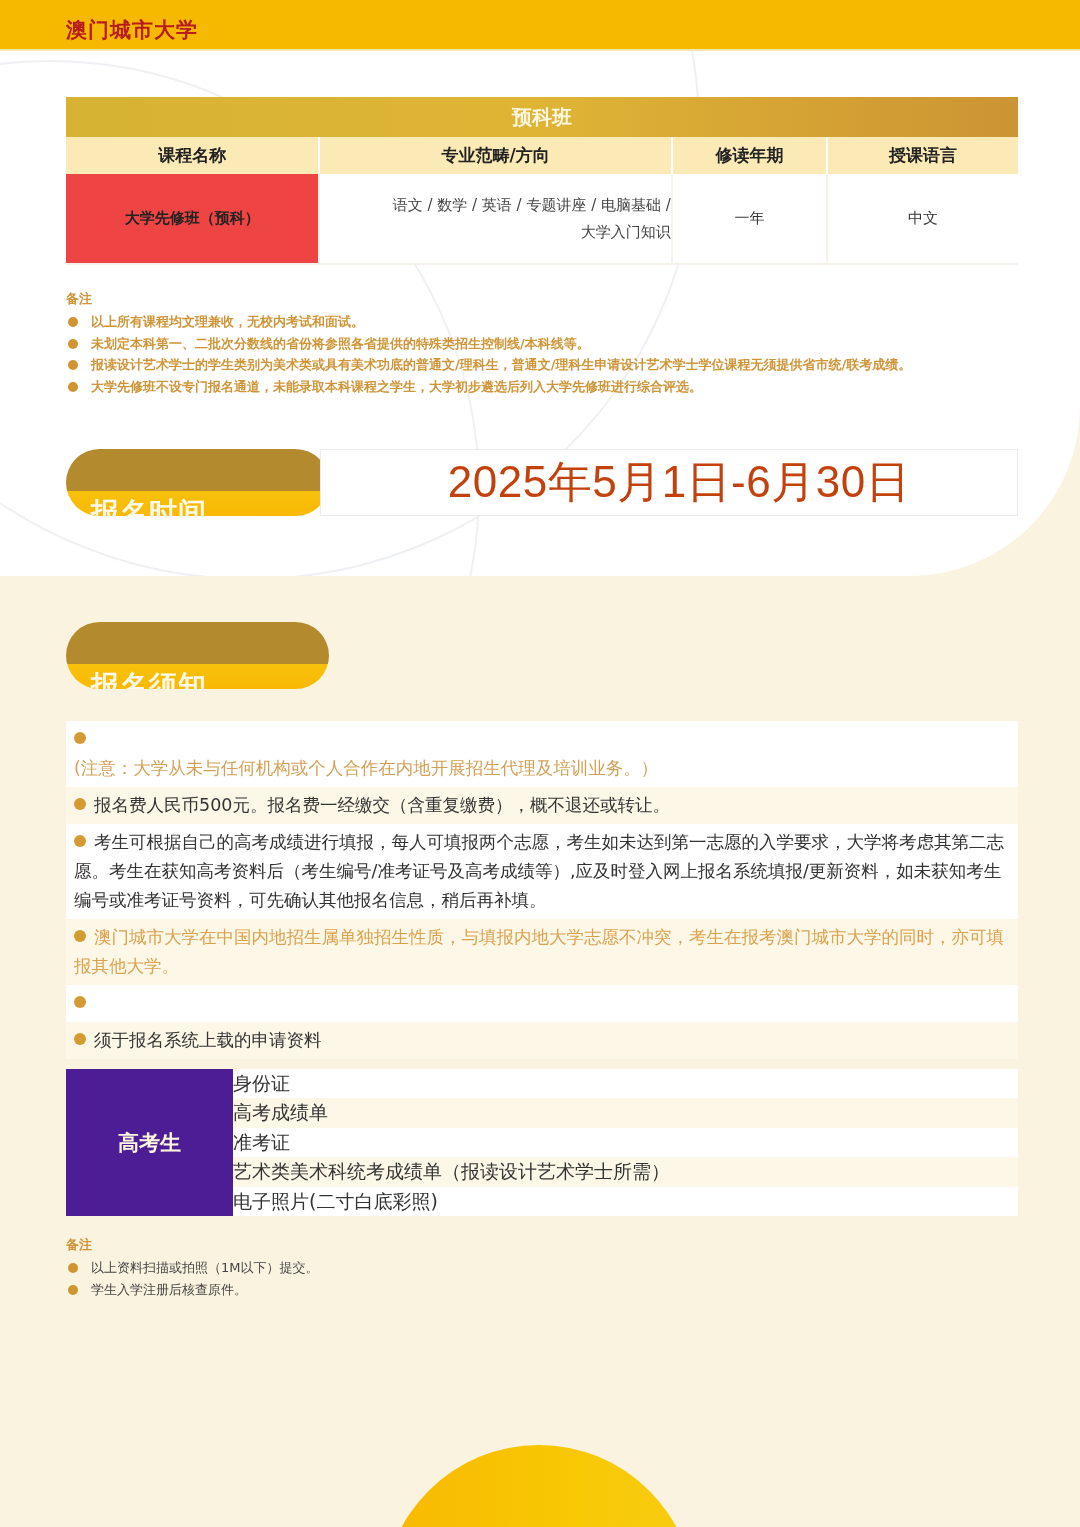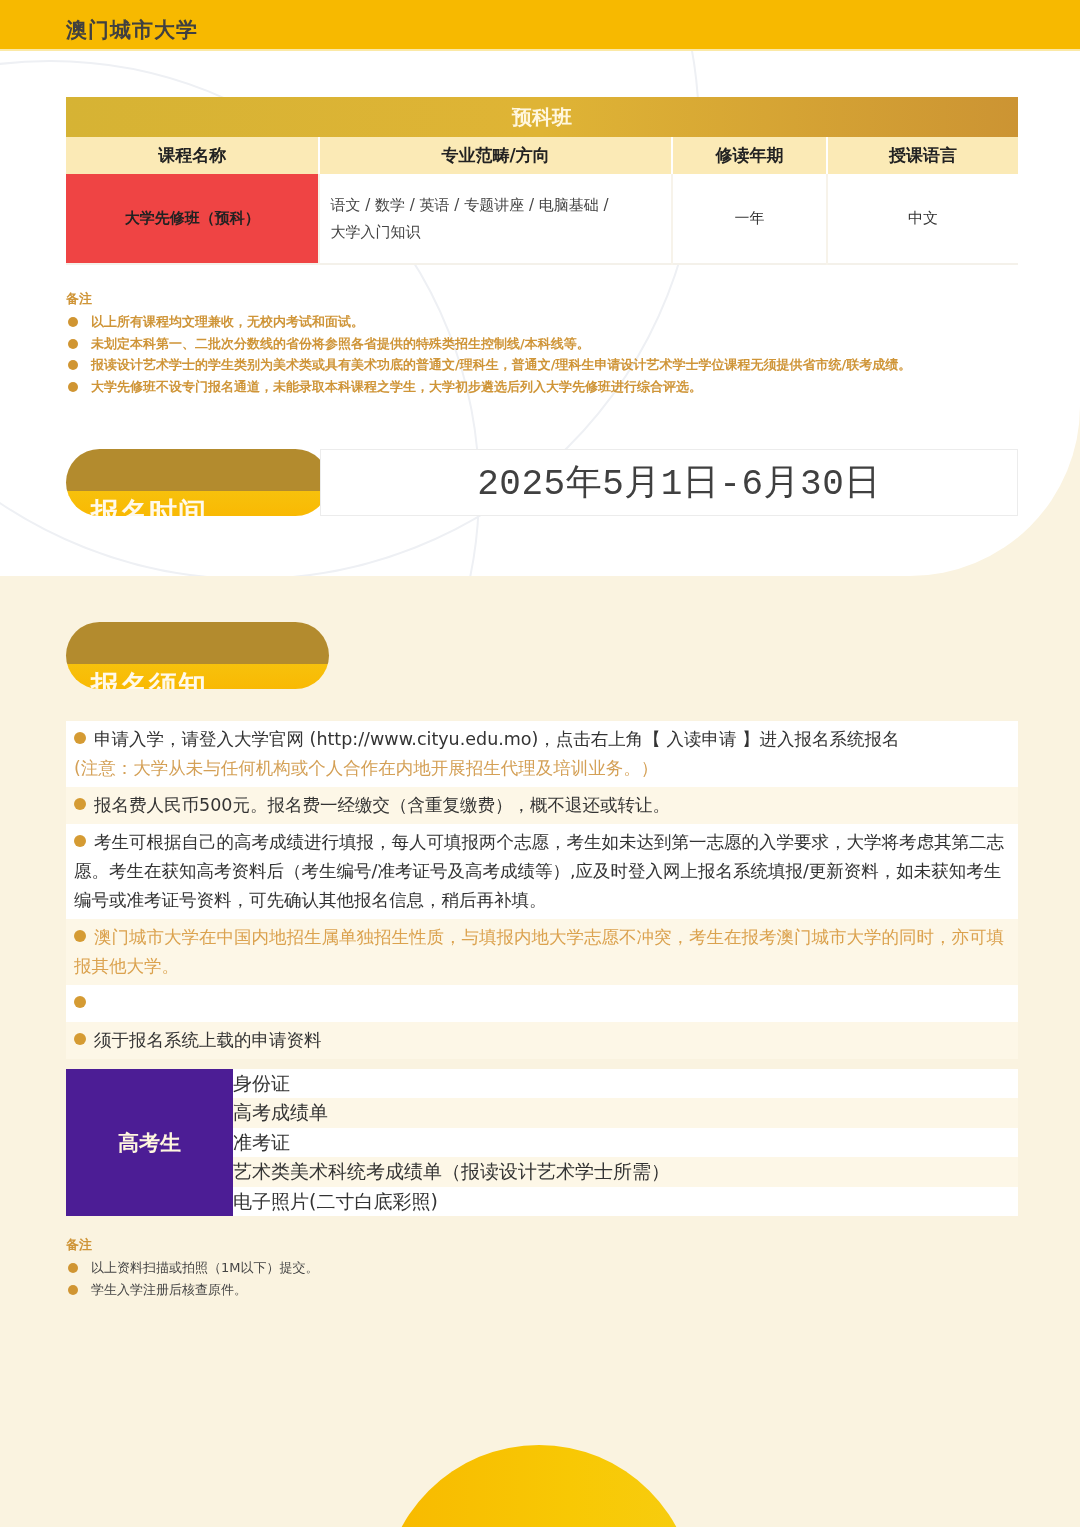--- a/index.html
+++ b/index.html
@@ -19,21 +19,21 @@
     .deco-arc {
       position: absolute; border: 2px solid #eef0f4; border-radius: 50%;
     }
     .header-bar {
       position: absolute; left: 0; top: 0; width: 1080px; height: 51px;
       background: #f7b900;
       border-bottom: 2px solid #fbe9a6;
     }
     .header-title {
       position: absolute; left: 66px; top: 16px;
-      font-size: 21px; font-weight: bold; color: #404040; letter-spacing: 1px;
+      font-size: 21px; font-weight: bold; color: #b91c1c; letter-spacing: 1px;
     }
 
     
     .course-table {
       position: absolute; left: 66px; top: 97px; width: 952px;
       border-collapse: collapse;
     }
     .course-table .caption-row {
       height: 40px;
       background: linear-gradient(90deg, #d6b334 0%, #dfb435 50%, #cc9433 100%);
@@ -42,21 +42,21 @@
     .course-table th {
       height: 37px; background: #fbeab6; font-size: 17px; font-weight: bold;
       color: #222; border-right: 2px solid #fff; text-align: center;
     }
     .course-table th:last-child { border-right: none; }
     .course-table td {
       height: 90px; font-size: 15px; text-align: center; color: #333;
       border-right: 2px solid #f7f3ea; background: #fff;
     }
     .course-table td:first-child { background: #ef4444; font-weight: bold; color: #222; }
-    .course-table td.scope { text-align: left; padding-left: 10px; line-height: 27px; font-size: 15px; color: #444; }
+    .course-table td.scope { text-align: right; padding-left: 10px; line-height: 27px; font-size: 15px; color: #444; }
     .course-table td:last-child { border-right: none; }
     .course-table tbody tr { border-bottom: 2px solid #f4f1ea; }
 
     .notes {
       position: absolute; left: 66px; color: #cf9538;
     }
     .notes .label { font-size: 13px; font-weight: bold; margin-bottom: 3px; }
     .notes .item { position: relative; padding-left: 25px; font-size: 13px; font-weight: bold; line-height: 21.7px; white-space: nowrap; }
     .notes .item::before {
       content: ""; position: absolute; left: 2px; top: 6px; width: 10px; height: 10px;
@@ -73,21 +73,21 @@
     .pill .pill-label {
       position: absolute; left: 25px; top: 5px; font-size: 28px; font-weight: bold; color: #fff9ea;
       letter-spacing: 1px;
       margin-top: 40px;
     }
     .date-box {
       position: absolute; left: 320px; top: 449px; width: 698px; height: 67px;
       border: 1px solid #ececec; background: #fff;
       display: flex; align-items: center; justify-content: center;
     }
-    .date-text { font-size: 36px; color: #404040; padding-left: 20px; letter-spacing: 0.5px; font-family: Liberation Mono, monospace; }
+    .date-text { font-size: 44px; color: #c2410c; padding-left: 20px; letter-spacing: 0.5px; font-family: Liberation Sans, sans-serif; }
 
     
     .notice {
       position: absolute; left: 66px; top: 721px; width: 952px;
     }
     .notice .row { padding: 4px 8px; font-size: 17.5px; line-height: 29px; color: #333; }
     .notice .row.white { background: #ffffff; }
     .notice .row.cream { background: #fdf7e7; }
     .notice .bullet {
       display: inline-block; width: 12px; height: 12px; border-radius: 50%;
@@ -165,21 +165,21 @@
 <div class="date-box">
   <div class="date-text">2025年5月1日-6月30日</div>
 </div>
 
 <div class="pill" style="top:622px;">
   <div class="pill-label">报名须知</div>
 </div>
 
 <div class="notice">
   <div class="row white">
-    <span class="bullet"></span><span>申请入学，请登入大学官网 (http://www.cityu.edu.mo)，点击右上角【 入读申请 】进入报名系统报名</span><br>
+    <span class="bullet"></span><br>
     <span class="gold">(注意：大学从未与任何机构或个人合作在内地开展招生代理及培训业务。）</span>
   </div>
   <div class="row cream">
     <span class="bullet"></span><span>报名费人民币500元。报名费一经缴交（含重复缴费），概不退还或转让。</span>
   </div>
   <div class="row white">
     <span class="bullet"></span><span>考生可根据自己的高考成绩进行填报，每人可填报两个志愿，考生如未达到第一志愿的入学要求，大学将考虑其第二志愿。考生在获知高考资料后（考生编号/准考证号及高考成绩等）,应及时登入网上报名系统填报/更新资料，如未获知考生编号或准考证号资料，可先确认其他报名信息，稍后再补填。</span>
   </div>
   <div class="row cream">
     <span class="bullet"></span><span class="orange">澳门城市大学在中国内地招生属单独招生性质，与填报内地大学志愿不冲突，考生在报考澳门城市大学的同时，亦可填报其他大学。</span>

